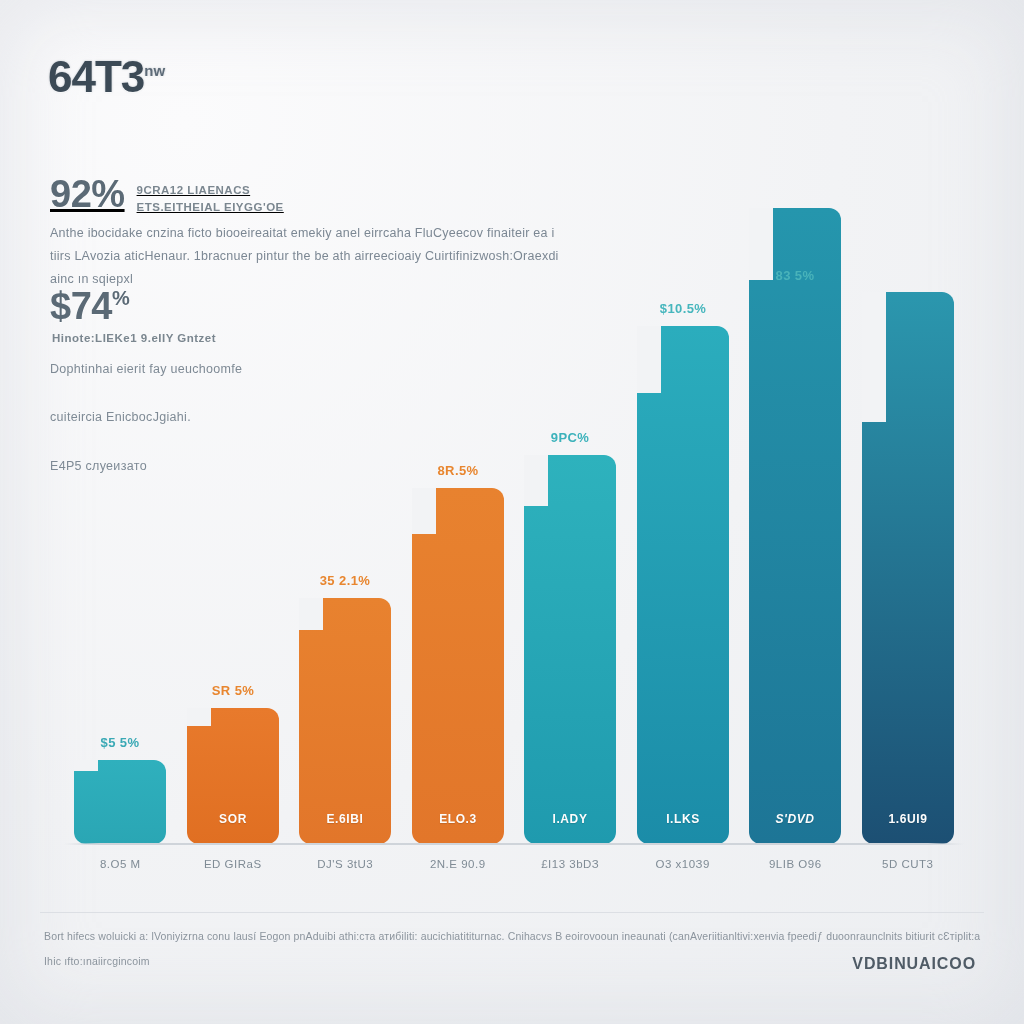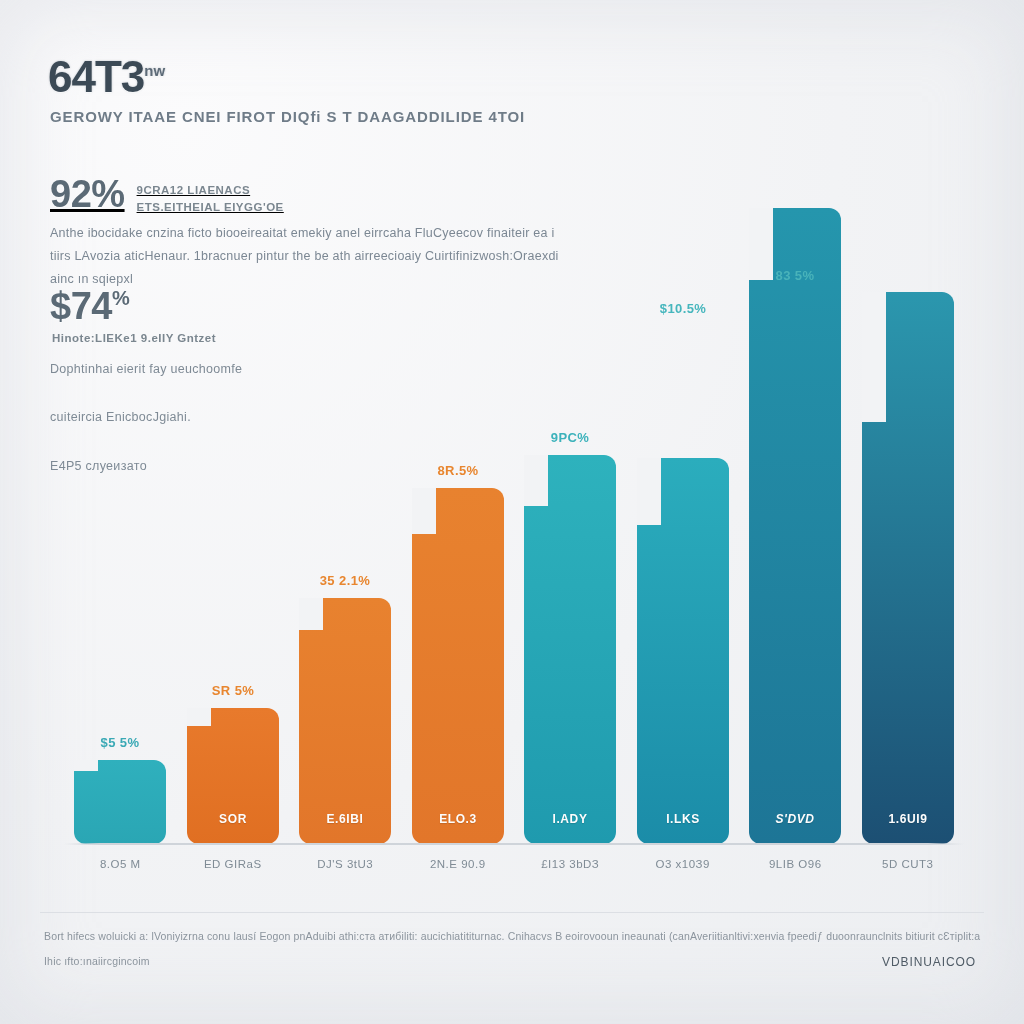--- a/index.html
+++ b/index.html
@@ -124,34 +124,33 @@
     font-size:10.5px;line-height:1.7;color:#8b949d;letter-spacing:.15px;
     filter:blur(.55px);white-space:nowrap;overflow:hidden;
   }
   #fleft{
     position:absolute;left:44px;top:955px;
     font-size:10.5px;color:#8b949d;letter-spacing:.2px;
     filter:blur(.55px);
   }
   #fright{
     position:absolute;right:48px;top:955px;
-    font-size:12px;font-weight:normal;color:#4f5b66;letter-spacing:.9px;
+    font-size:16px;font-weight:bold;color:#4f5b66;letter-spacing:.9px;
     filter:blur(.45px);
   }
 </style>
 </head>
 <body>
 
 <div id="page">
 
   <div class="headline">
     <span>64T3</span><span class="sup">nw</span>
   </div>
 
-  <div class="subhead">GEROWY ITAAE CNEI FIROT DIQfi S T DAAGADDILIDE 4TOI</div>
 
   <div class="stat" id="stat1">
     <div class="num">92%</div>
     <div class="lbl">
       <div>9CRA12 LIAENACS</div>
       <div>ETS.EITHEIAL EIYGG'OE</div>
     </div>
   </div>
 
   <div class="para">Anthe ibocidake cnzina ficto biooeireaitat emekiy anel eirrcaha FluCyeecov finaiteir ea i tiirs LAvozia aticHenaur. 1bracnuer pintur the be ath airreecioaiy Cuirtifinizwosh:Oraexdi ainc ın sqiepxl</div>
@@ -195,21 +194,21 @@
         <div class="bar-val" style="bottom: 366px; color: rgb(232, 134, 47);">8R.5%</div>
       </div>
       <div class="bar-slot" style="left: 460px;">
         <div class="bar" style="height: 389px; background: linear-gradient(rgb(46, 178, 189) 0%, rgb(31, 154, 174) 100%);">
           <div class="step" style="height: 51px;"></div>
           <div class="bar-inner">I.ADY</div>
         </div>
         <div class="bar-val" style="bottom: 399px; color: rgb(60, 178, 187);">9PC%</div>
       </div>
       <div class="bar-slot" style="left: 573px;">
-        <div class="bar" style="height: 386px; background: linear-gradient(rgb(43, 173, 189) 0%, rgb(27, 140, 168) 100%);">
+        <div class="bar" style="height: 518px; background: linear-gradient(rgb(43, 173, 189) 0%, rgb(27, 140, 168) 100%);">
           <div class="step" style="height: 67px;"></div>
           <div class="bar-inner">I.LKS</div>
         </div>
         <div class="bar-val" style="bottom: 528px; color: rgb(70, 182, 189);">$10.5%</div>
       </div>
       <div class="bar-slot" style="left: 685px;">
         <div class="bar" style="height: 636px; background: linear-gradient(rgb(37, 150, 173) 0%, rgb(29, 117, 150) 100%); font-style: italic;">
           <div class="step" style="height: 72px;"></div>
           <div class="bar-inner">S'DVD</div>
         </div>

